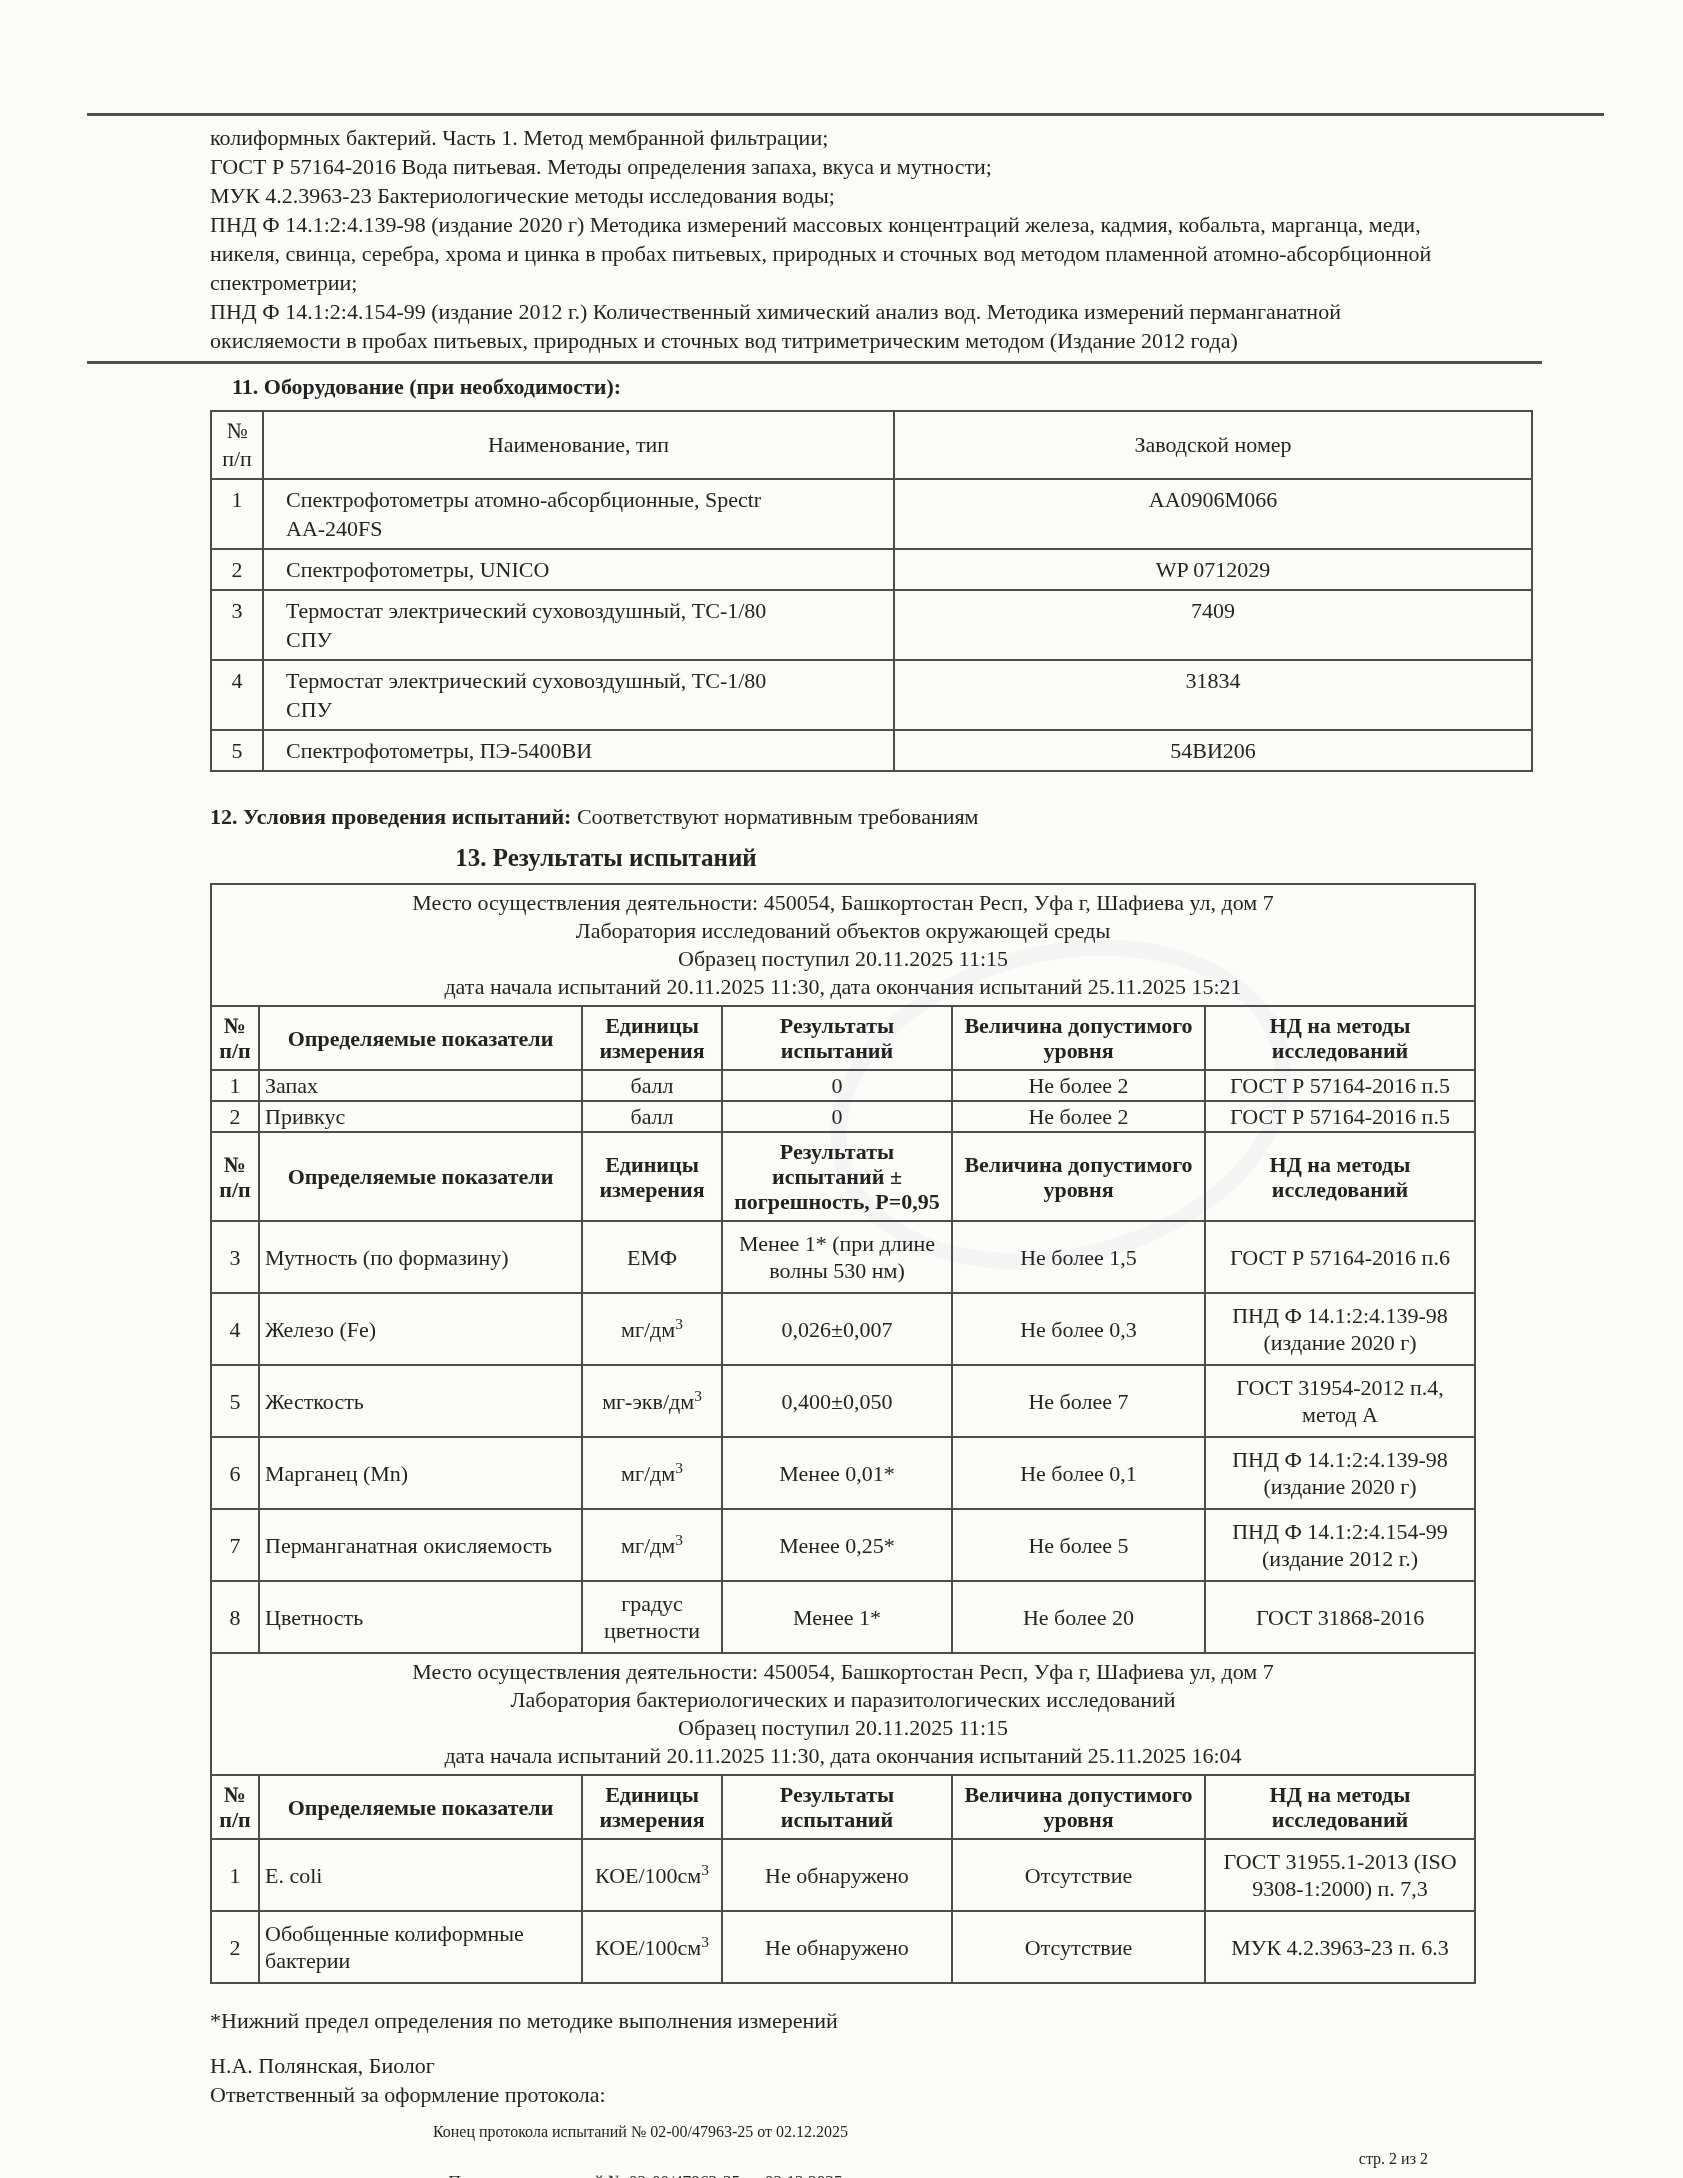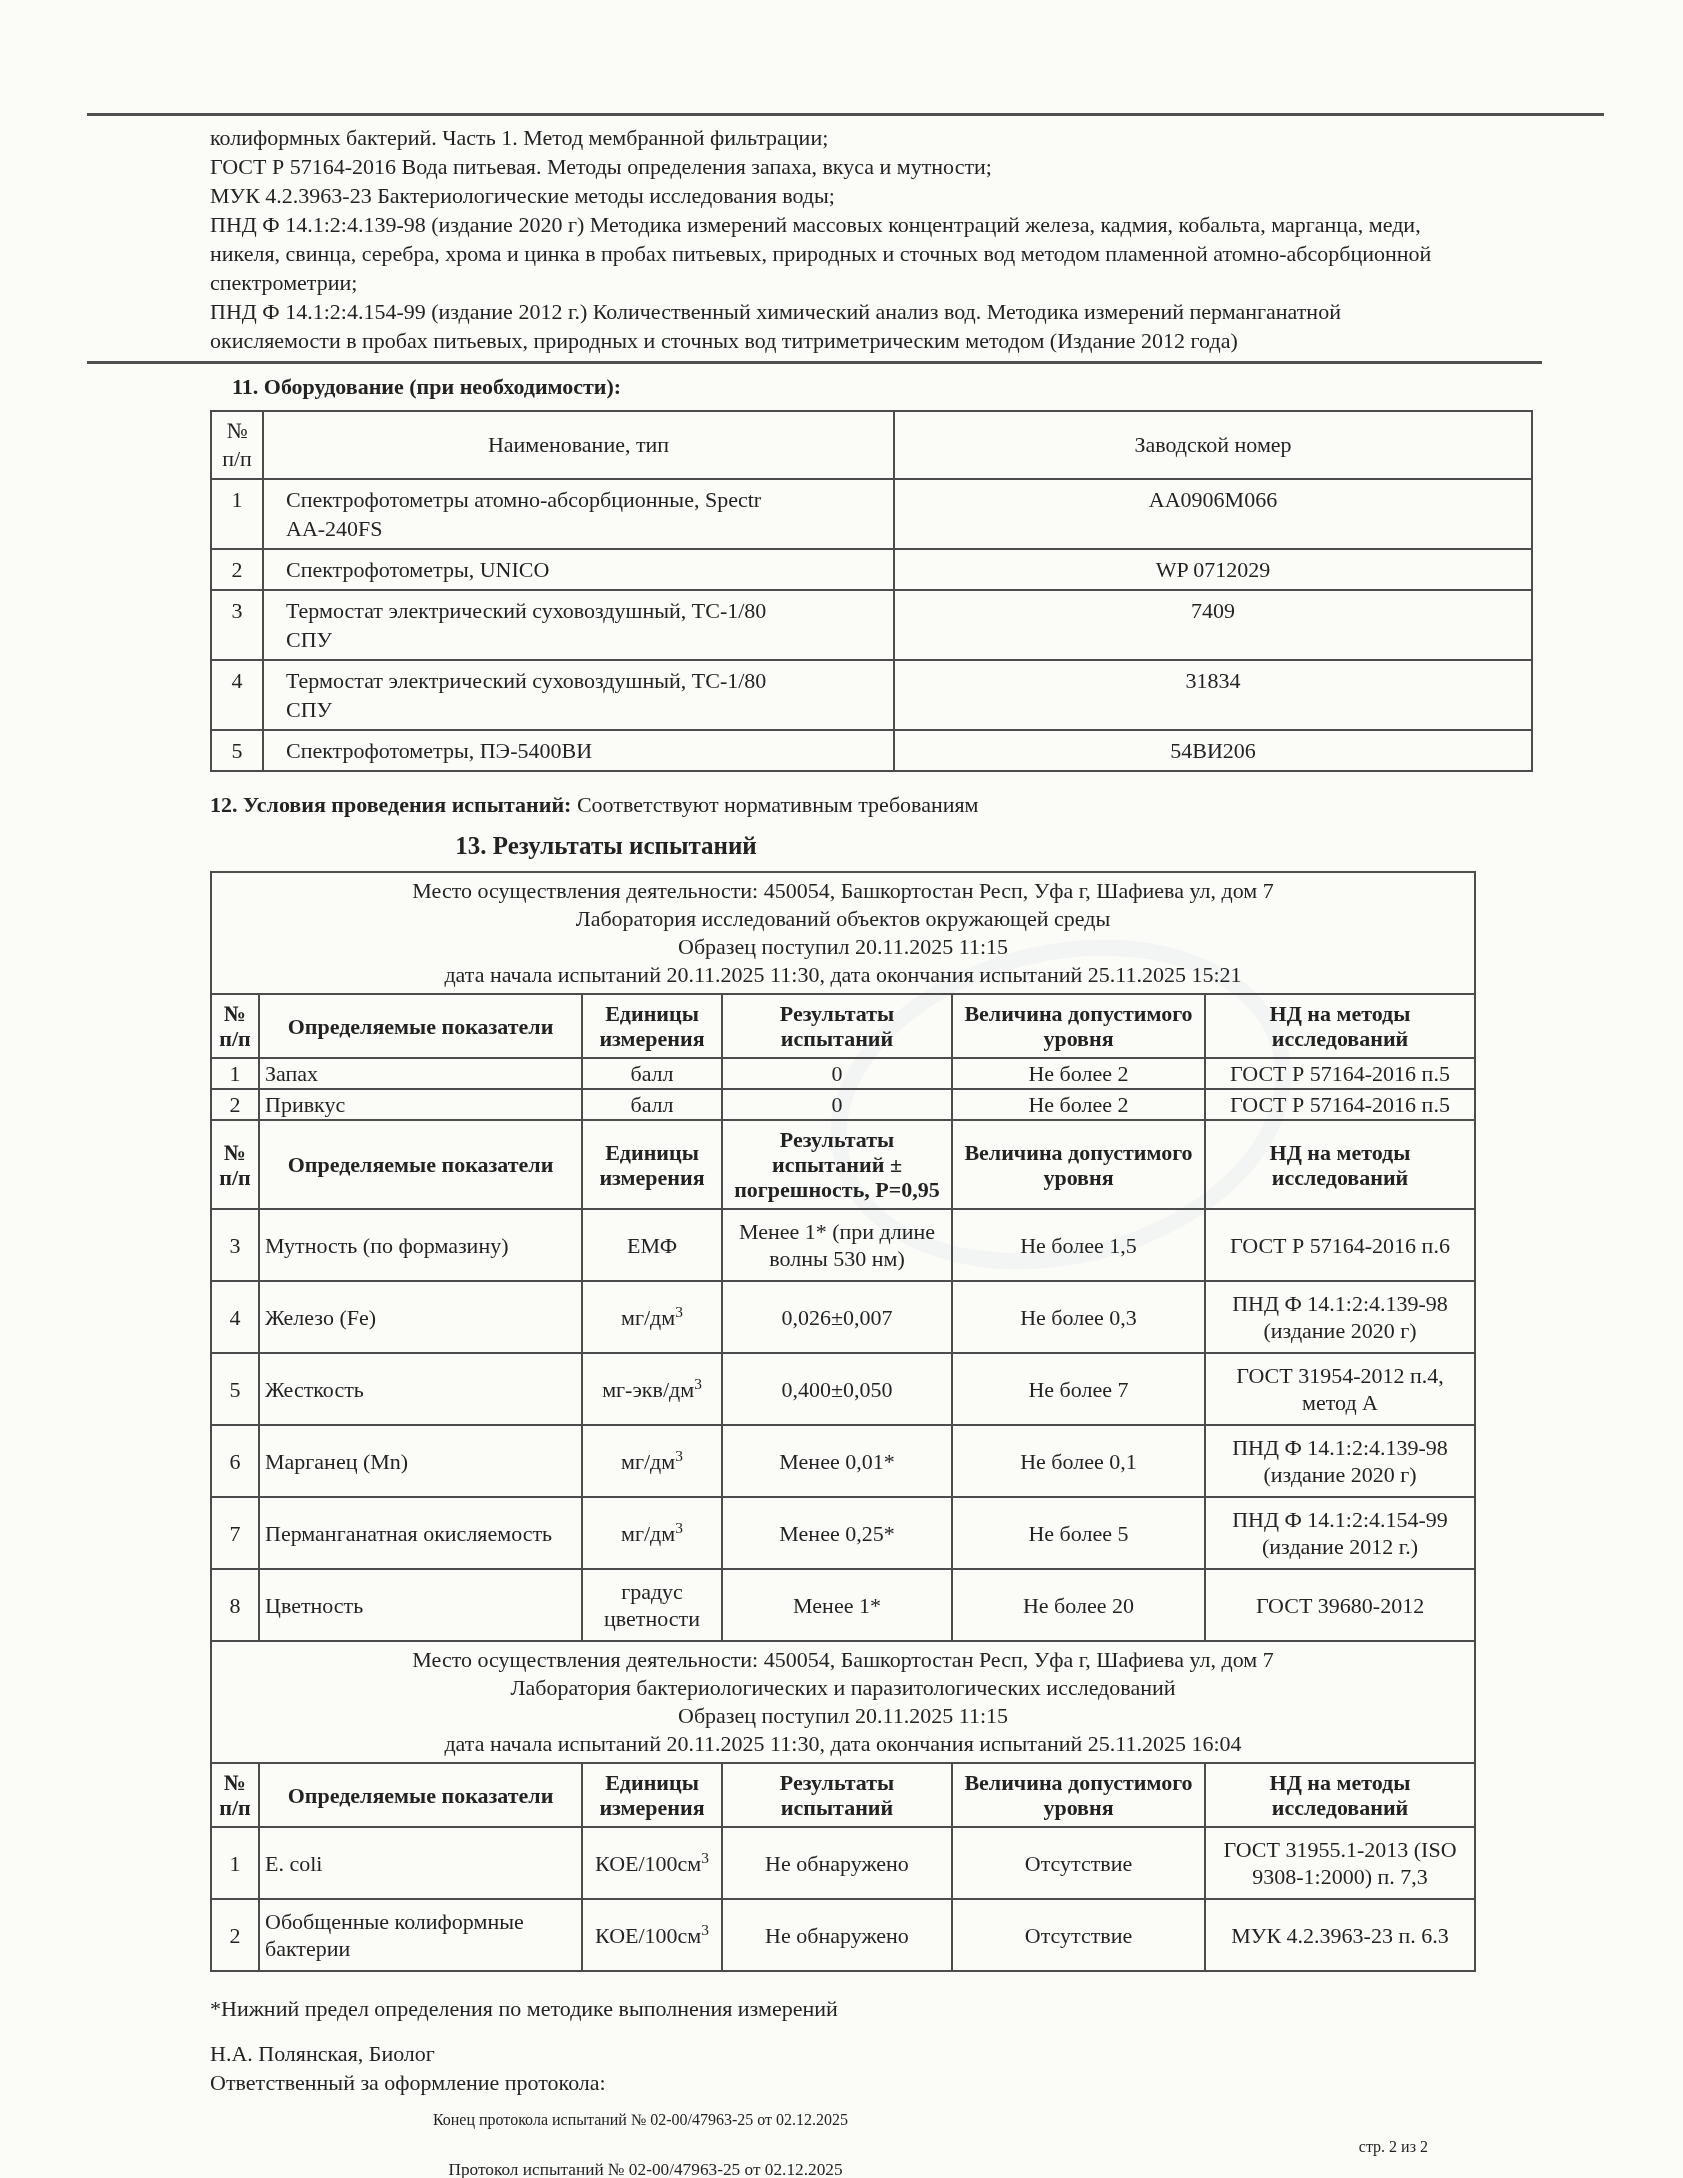--- a/index.html
+++ b/index.html
@@ -16,21 +16,21 @@
   .intro{width:1228px;}
   .rule-mid{border-top:3px solid #4f4f4f;margin:6px 0 8px -123px;width:1455px;}
   .h11{font-weight:bold;padding-left:22px;}
   
   .eq-table{border-collapse:collapse;table-layout:fixed;width:1321px;margin-top:9px;}
   .eq-table th,.eq-table td{border:2px solid #4c4c4c;}
   .eq-table th{font-weight:normal;text-align:center;padding:5px 4px;line-height:28px;}
   .eq-table td{vertical-align:top;padding:5px 8px;line-height:29px;}
   .eq-table td.c-name{text-align:left;padding-left:22px;padding-right:119px;}
   .eq-table td.c-num,.eq-table td.c-serial{text-align:center;}
-  .s12{margin-top:18px;}
+  .s12{margin-top:30px;}
   .h13{width:792px;text-align:center;font-weight:bold;font-size:25px;margin:11px 0 9px 0;line-height:32px;}
   
   .res-table{border-collapse:collapse;table-layout:fixed;width:1265px;}
   .res-table th,.res-table td{border:2px solid #4c4c4c;vertical-align:middle;}
   .res-table td.meta-cell{padding:4px 10px;text-align:center;line-height:28px;border-bottom-width:2px;}
   .res-table th{font-weight:bold;text-align:center;padding:6px 4px;line-height:25px;}
   .res-table td{text-align:center;padding:1px 6px;line-height:27px;}
   .res-table td.c-ind{text-align:left;padding-left:5px;}
   .res-table tr.tall td{padding-top:8px;padding-bottom:8px;}
   sup{font-size:0.7em;line-height:0;}
@@ -200,21 +200,21 @@
             <td class="c-res">Менее 0,25*</td>
             <td class="c-allow">Не более 5</td>
             <td class="c-method">ПНД Ф 14.1:2:4.154-99 (издание 2012 г.)</td>
           </tr>
           <tr class="tall">
             <td class="c-num">8</td>
             <td class="c-ind">Цветность</td>
             <td class="c-unit">градус цветности</td>
             <td class="c-res">Менее 1*</td>
             <td class="c-allow">Не более 20</td>
-            <td class="c-method">ГОСТ 39680-2012</td>
+            <td class="c-method">ГОСТ 31868-2016</td>
           </tr>
           <tr>
             <td class="meta-cell" colspan="6">
               <div class="meta-line">Место осуществления деятельности: 450054, Башкортостан Респ, Уфа г, Шафиева ул, дом 7</div>
               <div class="meta-line">Лаборатория бактериологических и паразитологических исследований</div>
               <div class="meta-line">Образец поступил 20.11.2025 11:15</div>
               <div class="meta-line">дата начала испытаний 20.11.2025 11:30, дата окончания испытаний 25.11.2025 16:04</div>
             </td>
           </tr>
           <tr>

